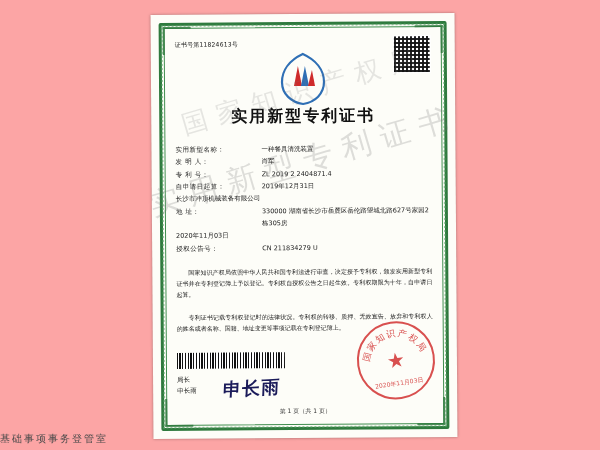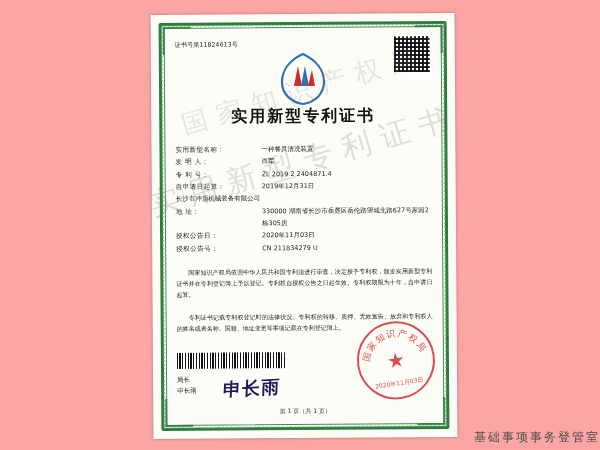--- a/index.html
+++ b/index.html
@@ -161,22 +161,22 @@
     transform:rotate(-16deg);
     pointer-events:none;
     white-space:nowrap;
   }
   .watermark2{
     top:14%;
     font-size:26px;
     color:rgba(120,120,120,.18);
   }
   .bottombar{
-    position:absolute;left:0;right:0;bottom:4px;
-    text-align:right;font-size:12px;color:#4a4a4a;
+    position:absolute;left:0;right:12px;bottom:4px;
+    text-align:left;font-size:10px;color:#4a4a4a;
     letter-spacing:2px;
   }
 </style>
 </head>
 <body>
 
 <div class="page">
 
   <div class="sheet">
 
@@ -224,21 +224,20 @@
           <div class="val">2019年12月31日</div>
         </div>
         <div class="row">
           <div class="val">长沙市冲顶机械装备有限公司</div>
         </div>
         <div class="row">
           <div class="lbl">地 址：</div>
           <div class="val">330000 湖南省长沙市岳麓区岳伦路望城北路627号家园2栋305房</div>
         </div>
         <div class="row">
-          <div class="lbl">授权公告日：</div>
           <div class="val">2020年11月03日</div>
         </div>
         <div class="row">
           <div class="lbl">授权公告号：</div>
           <div class="val">CN 211834279 U</div>
         </div>
       </div>
 
       <div class="para">国家知识产权局依照中华人民共和国专利法进行审查，决定授予专利权，颁发实用新型专利证书并在专利登记簿上予以登记。专利权自授权公告之日起生效。专利权期限为十年，自申请日起算。</div>
       <div class="para">专利证书记载专利权登记时的法律状况。专利权的转移、质押、无效宣告、放弃和专利权人的姓名或者名称、国籍、地址变更等事项记载在专利登记簿上。</div>

